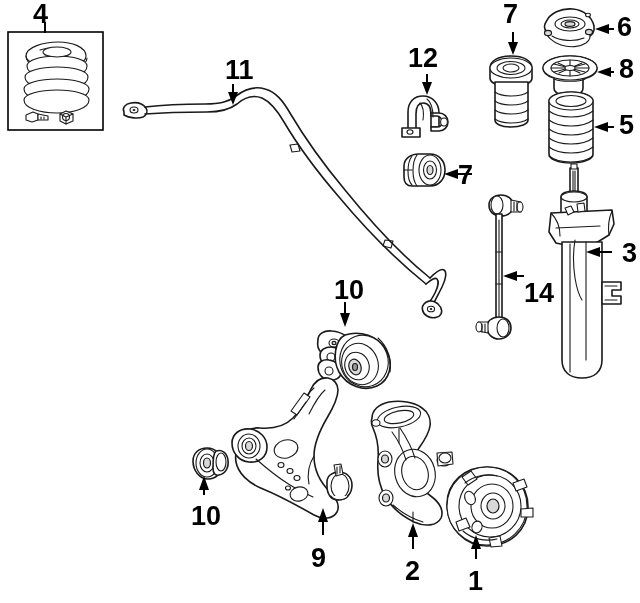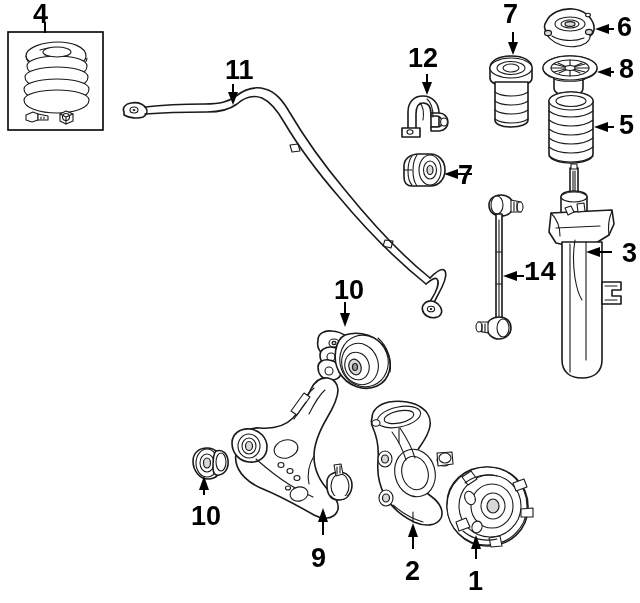--- a/index.html
+++ b/index.html
@@ -462,20 +462,20 @@
 
   <div class="callout-label" style="left:33px;  top:1px;">4</div>
   <div class="callout-label" style="left:225px; top:57px;">11</div>
   <div class="callout-label" style="left:408px; top:45px;">12</div>
   <div class="callout-label" style="left:503px; top:1px;">7</div>
   <div class="callout-label" style="left:617px; top:14px;">6</div>
   <div class="callout-label" style="left:619px; top:56px;">8</div>
   <div class="callout-label" style="left:619px; top:112px;">5</div>
   <div class="callout-label" style="left:458px; top:162px;">7</div>
   <div class="callout-label" style="left:622px; top:240px;">3</div>
-  <div class="callout-label" style="left:524px; top:260px;font-family:Liberation Mono, monospace;">14</div>
+  <div class="callout-label" style="left:524px; top:280px;">14</div>
   <div class="callout-label" style="left:334px; top:277px;">10</div>
   <div class="callout-label" style="left:191px; top:503px;">10</div>
   <div class="callout-label" style="left:311px; top:545px;">9</div>
   <div class="callout-label" style="left:405px; top:558px;">2</div>
   <div class="callout-label" style="left:468px; top:568px;">1</div>
 
 </div>
 
 </body></html>

